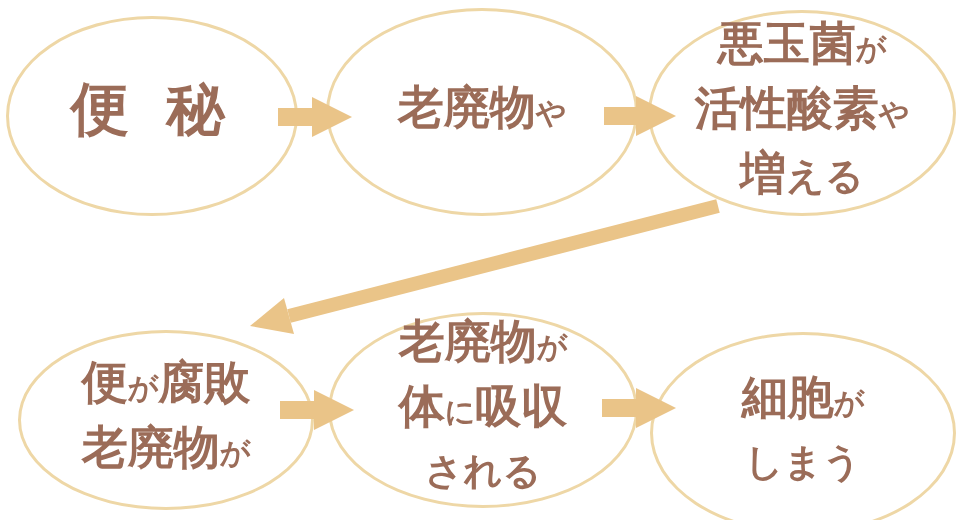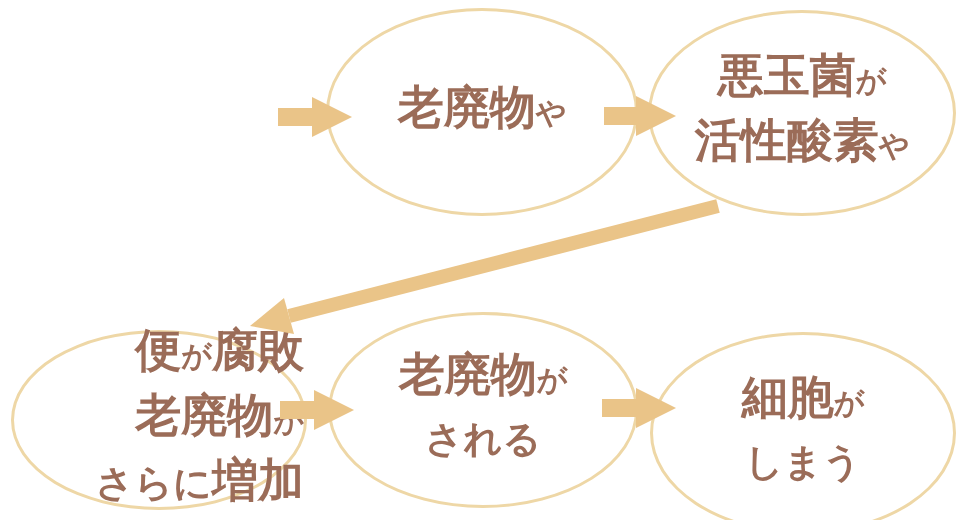--- a/index.html
+++ b/index.html
@@ -46,61 +46,69 @@
     left: 0; top: 0;
     z-index: 5;
     pointer-events: none;
   }
   .arrow { fill: var(--arrow); }
   .arrow-line { stroke: var(--arrow); stroke-width: 14; fill: none; }
   
   .n0 { left: 6px;   top: 16px;  width: 292px; height: 200px; }
   .n1 { left: 326px; top: 8px;   width: 312px; height: 208px; }
   .n2 { left: 648px; top: 10px;  width: 308px; height: 206px; }
-  .n3 { left: 11px;   top: 330px; width: 296px; height: 180px; align-items: flex-end; }
+  .n3 { left: 18px;   top: 330px; width: 296px; height: 180px; }
   .n4 { left: 328px; top: 312px; width: 310px; height: 196px; }
   .n5 { left: 650px; top: 304px; width: 306px; height: 202px; margin-top: 28px; }
   .n3 .line { line-height: 54px; }
 </style>
 </head>
 <body>
 
 <div class="canvas">
 
+  <div class="node n0">
+    <div class="line">
+      <span class="seg xl">便 秘</span>
+    </div>
+  </div>
 
   <div class="node n1">
     <div class="line">
       <span class="seg k">老廃物</span><span class="seg s">や</span>
     </div>
   </div>
 
   <div class="node n2">
     <div class="line">
       <span class="seg k">悪玉菌</span><span class="seg s">が</span>
     </div>
     <div class="line">
       <span class="seg k">活性酸素</span><span class="seg s">や</span>
     </div>
+    <div class="line">
+      <span class="seg k">増</span><span class="seg m">える</span>
+    </div>
   </div>
 
   <div class="node n3">
     <div class="line">
       <span class="seg k">便</span><span class="seg s">が</span><span class="seg k">腐敗</span>
     </div>
     <div class="line">
       <span class="seg k">老廃物</span><span class="seg s">が</span>
     </div>
-    <div class="line">
-      <span class="seg m">さらに</span><span class="seg k">増加</span>
-    </div>
   </div>
 
   <div class="node n4">
     <div class="line">
       <span class="seg k">老廃物</span><span class="seg s">が</span>
+    </div>
+    <div class="line">
+      <span class="seg k">体</span><span class="seg s">に</span><span class="seg k">吸収</span>
     </div>
     <div class="line">
       <span class="seg m">される</span>
     </div>
   </div>
 
   <div class="node n5">
     <div class="line">
       <span class="seg k">細胞</span><span class="seg s">が</span>
     </div>

